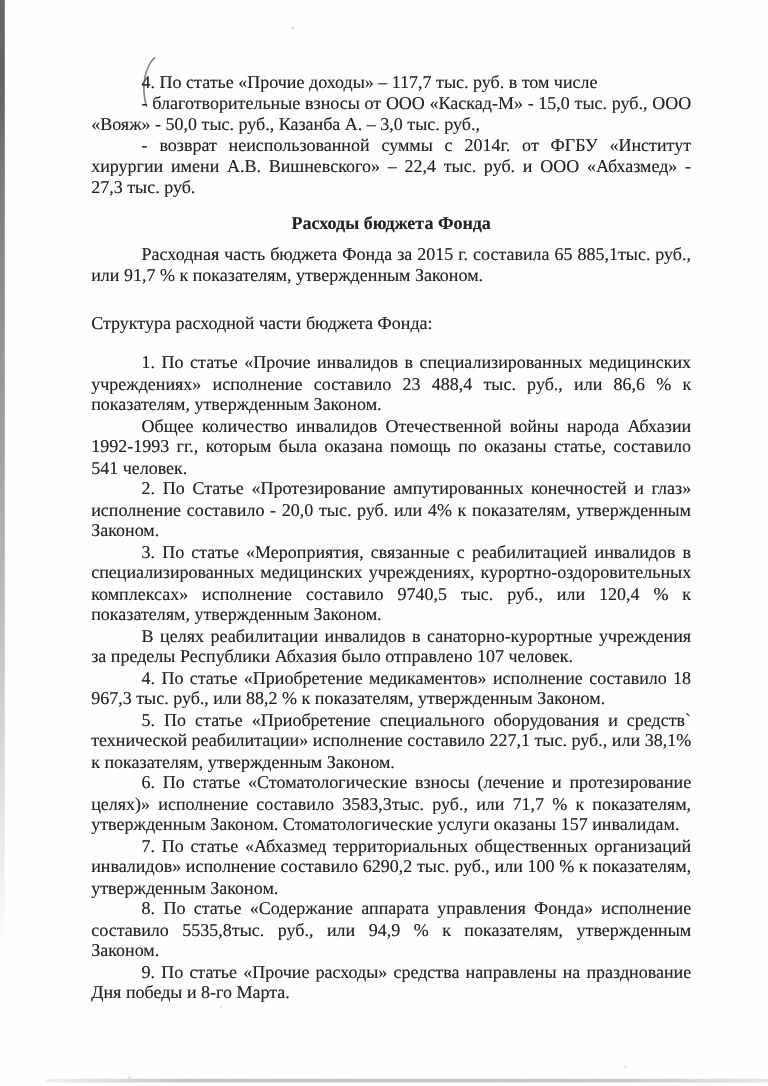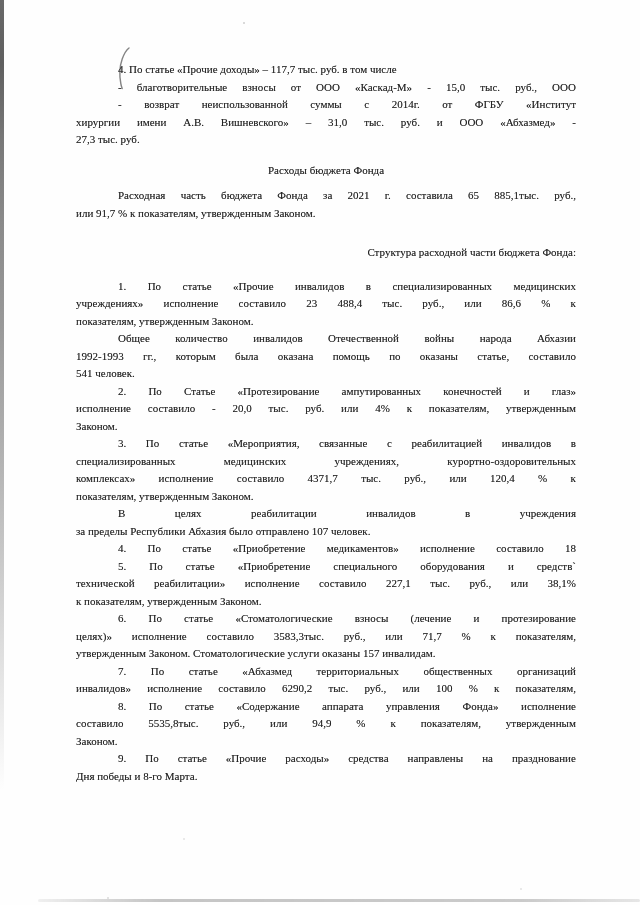--- a/index.html
+++ b/index.html
@@ -29,34 +29,34 @@
     border-radius: 2px;
     filter: blur(.4px);
   }
   .speck { position: absolute; background: #b9b9b9; border-radius: 50%; width: 2px; height: 2px; opacity: .7; }
   .pen { position: absolute; left: 112px; top: 46px; width: 22px; height: 46px; }
 
   
   .doc {
     position: absolute; left: 76px; top: 61px; width: 500px;
     color: #242424;
-    font-size: 11px; line-height: 17.5px;
+    font-size: 15px; line-height: 17.5px;
     text-shadow: 0 0 0.4px rgba(20,20,20,0.45);
   }
   .line { height: 17.5px; white-space: nowrap; }
   .line.j { display: flex; justify-content: space-between; }
   .line.ind { padding-left: 42px; }
   .line.l { text-align: left; }
   .h {
-    font-weight: normal; text-align: center;
+    font-weight: bold; text-align: center;
     height: 17.5px; line-height: 17.5px;
     margin-top: 13px; margin-bottom: 8px;
   }
   .c {
-    text-align: right; height: 17.5px; line-height: 17.5px;
+    text-align: left; height: 17.5px; line-height: 17.5px;
     margin-top: 22px; margin-bottom: 16px;
   }
 </style>
 </head>
 <body>
 
 <div class="page">
   <div class="edge-left"></div>
   <div class="edge-bottom"></div>
 
@@ -80,58 +80,59 @@
           <span>взносы</span>
           <span>от</span>
           <span>ООО</span>
           <span>«Каскад-М»</span>
           <span>-</span>
           <span>15,0</span>
           <span>тыс.</span>
           <span>руб.,</span>
           <span>ООО</span>
         </div>
+        <div class="line l">«Вояж» - 50,0 тыс. руб., Казанба А. – 3,0 тыс. руб.,</div>
       </div>
       <div class="p">
         <div class="line j ind">
           <span>-</span>
           <span>возврат</span>
           <span>неиспользованной</span>
           <span>суммы</span>
           <span>с</span>
           <span>2014г.</span>
           <span>от</span>
           <span>ФГБУ</span>
           <span>«Институт</span>
         </div>
         <div class="line j">
           <span>хирургии</span>
           <span>имени</span>
           <span>А.В.</span>
           <span>Вишневского»</span>
           <span>–</span>
-          <span>31,0</span>
+          <span>22,4</span>
           <span>тыс.</span>
           <span>руб.</span>
           <span>и</span>
           <span>ООО</span>
           <span>«Абхазмед»</span>
           <span>-</span>
         </div>
         <div class="line l">27,3 тыс. руб.</div>
       </div>
       <div class="h">Расходы бюджета Фонда</div>
       <div class="p">
         <div class="line j ind">
           <span>Расходная</span>
           <span>часть</span>
           <span>бюджета</span>
           <span>Фонда</span>
           <span>за</span>
-          <span>2021</span>
+          <span>2015</span>
           <span>г.</span>
           <span>составила</span>
           <span>65</span>
           <span>885,1тыс.</span>
           <span>руб.,</span>
         </div>
         <div class="line l">или 91,7 % к показателям, утвержденным Законом.</div>
       </div>
       <div class="c">Структура расходной части бюджета Фонда:</div>
       <div class="p">
@@ -225,52 +226,54 @@
         <div class="line j">
           <span>специализированных</span>
           <span>медицинских</span>
           <span>учреждениях,</span>
           <span>курортно-оздоровительных</span>
         </div>
         <div class="line j">
           <span>комплексах»</span>
           <span>исполнение</span>
           <span>составило</span>
-          <span>4371,7</span>
+          <span>9740,5</span>
           <span>тыс.</span>
           <span>руб.,</span>
           <span>или</span>
           <span>120,4</span>
           <span>%</span>
           <span>к</span>
         </div>
         <div class="line l">показателям, утвержденным Законом.</div>
       </div>
       <div class="p">
         <div class="line j ind">
           <span>В</span>
           <span>целях</span>
           <span>реабилитации</span>
           <span>инвалидов</span>
           <span>в</span>
+          <span>санаторно-курортные</span>
           <span>учреждения</span>
         </div>
         <div class="line l">за пределы Республики Абхазия было отправлено 107 человек.</div>
       </div>
       <div class="p">
         <div class="line j ind">
           <span>4.</span>
           <span>По</span>
           <span>статье</span>
           <span>«Приобретение</span>
           <span>медикаментов»</span>
           <span>исполнение</span>
           <span>составило</span>
           <span>18</span>
         </div>
+        <div class="line l">967,3 тыс. руб., или 88,2 % к показателям, утвержденным Законом.</div>
       </div>
       <div class="p">
         <div class="line j ind">
           <span>5.</span>
           <span>По</span>
           <span>статье</span>
           <span>«Приобретение</span>
           <span>специального</span>
           <span>оборудования</span>
           <span>и</span>
@@ -330,20 +333,21 @@
           <span>составило</span>
           <span>6290,2</span>
           <span>тыс.</span>
           <span>руб.,</span>
           <span>или</span>
           <span>100</span>
           <span>%</span>
           <span>к</span>
           <span>показателям,</span>
         </div>
+        <div class="line l">утвержденным Законом.</div>
       </div>
       <div class="p">
         <div class="line j ind">
           <span>8.</span>
           <span>По</span>
           <span>статье</span>
           <span>«Содержание</span>
           <span>аппарата</span>
           <span>управления</span>
           <span>Фонда»</span>

